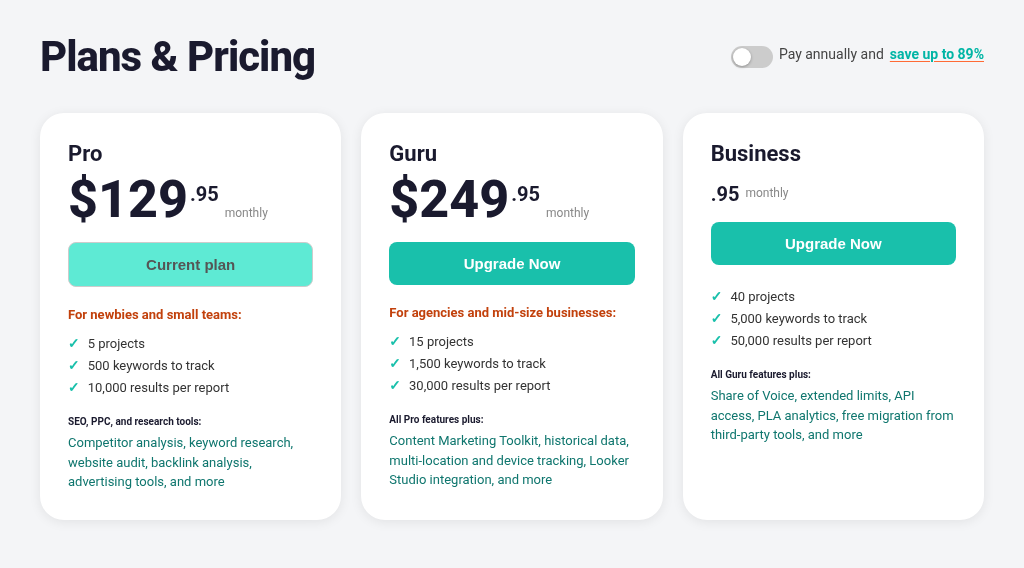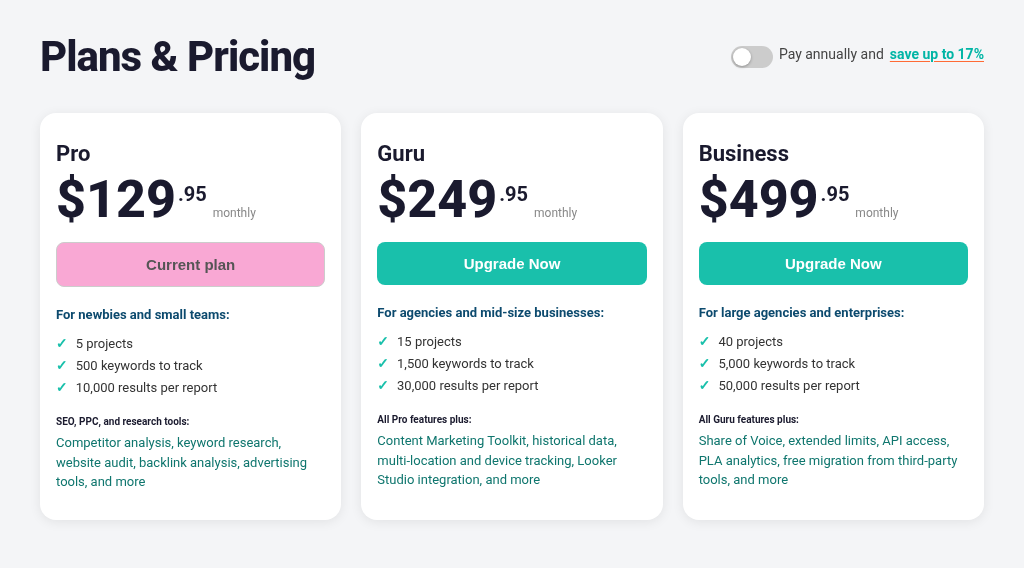--- a/index.html
+++ b/index.html
@@ -65,22 +65,22 @@
     }
 
     .plans-grid {
       display: grid;
       grid-template-columns: repeat(3, 1fr);
       gap: 20px;
     }
 
     .plan-card {
       background: white;
-      border-radius: 16px;
-      padding: 28px 16px;
+      border-radius: 24px;
+      padding: 28px 28px;
       box-shadow: 0 2px 12px rgba(0,0,0,0.08);
     }
 
     .plan-name {
       font-size: 22px;
       font-weight: 700;
       color: #1a1a2e;
       margin-bottom: 8px;
     }
 
@@ -120,34 +120,34 @@
       border-radius: 8px;
       font-size: 15px;
       font-weight: 700;
       text-align: center;
       cursor: pointer;
       border: none;
       margin: 16px 0 20px;
     }
 
     .btn-outline {
-      background: #f9a8d4;
+      background: #5eead4;
       border: 1.5px solid #ccc;
       color: #555;
     }
 
     .btn-primary {
       background: #19c0ab;
       color: white;
     }
 
     .plan-target {
       font-size: 13px;
       font-weight: 700;
-      color: #0c4a6e;
+      color: #c2410c;
       margin-bottom: 10px;
     }
 
     .feature-list {
       list-style: none;
       margin-bottom: 18px;
     }
 
     .feature-list li {
       font-size: 13px;
@@ -179,21 +179,21 @@
     }
   </style>
 </head>
 <body>
 
 <div class="header">
   <h1 class="page-title">Plans &amp; Pricing</h1>
   <div class="billing-toggle">
     <div class="toggle-switch"></div>
     <span>Pay annually and</span>
-    <span class="save-text">save up to 17%</span>
+    <span class="save-text">save up to 89%</span>
   </div>
 </div>
 
 <div class="plans-grid" id="plans-container">
 <div class="plan-card">
       <div class="plan-name">Pro</div>
       <div class="plan-price-row">
         <span class="price-main">$129</span>
         <span class="price-cents">.95</span>
         <span class="price-period">monthly</span>
@@ -247,26 +247,24 @@
         <span>30,000 results per report</span>
       </li>
 
       </ul>
       <div class="extras-title">All Pro features plus:</div>
       <div class="extras-text">Content Marketing Toolkit, historical data, multi-location and device tracking, Looker Studio integration, and more</div>
     </div>
     <div class="plan-card">
       <div class="plan-name">Business</div>
       <div class="plan-price-row">
-        <span class="price-main">$499</span>
         <span class="price-cents">.95</span>
         <span class="price-period">monthly</span>
       </div>
       <button class="btn btn-primary">Upgrade Now</button>
-      <div class="plan-target">For large agencies and enterprises:</div>
       <ul class="feature-list">
 
       <li>
         <span class="check-icon">✓</span>
         <span>40 projects</span>
       </li>
 
       <li>
         <span class="check-icon">✓</span>
         <span>5,000 keywords to track</span>

